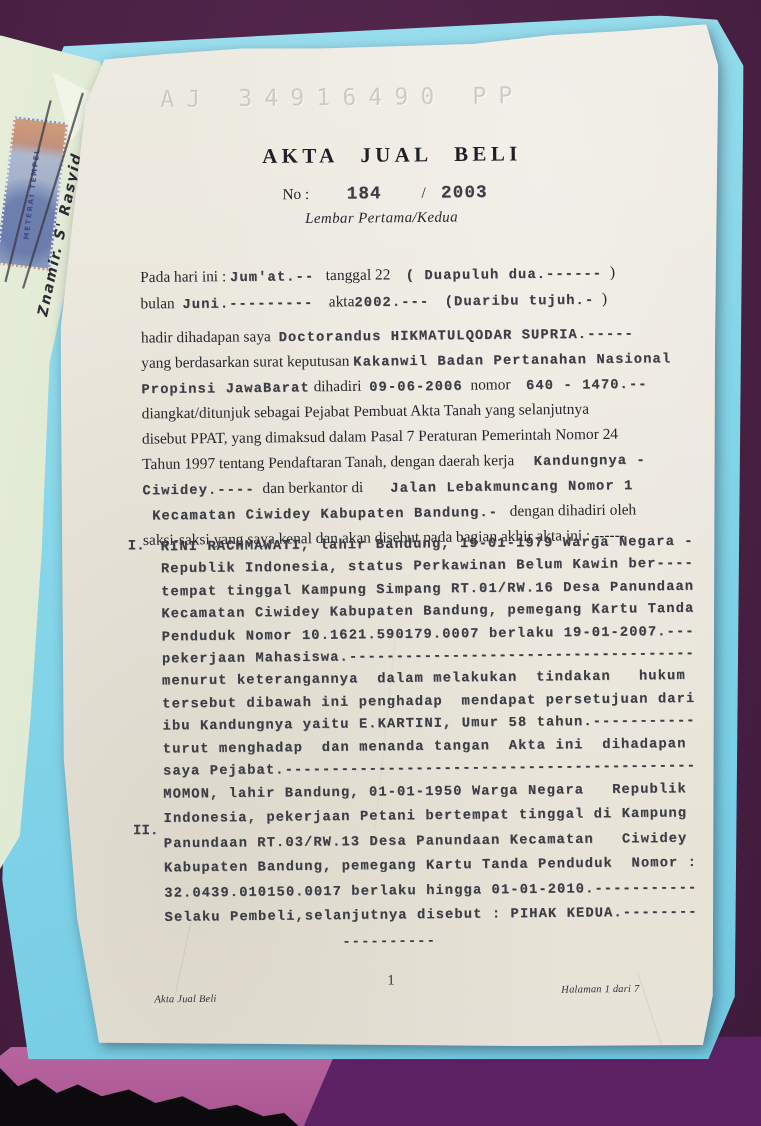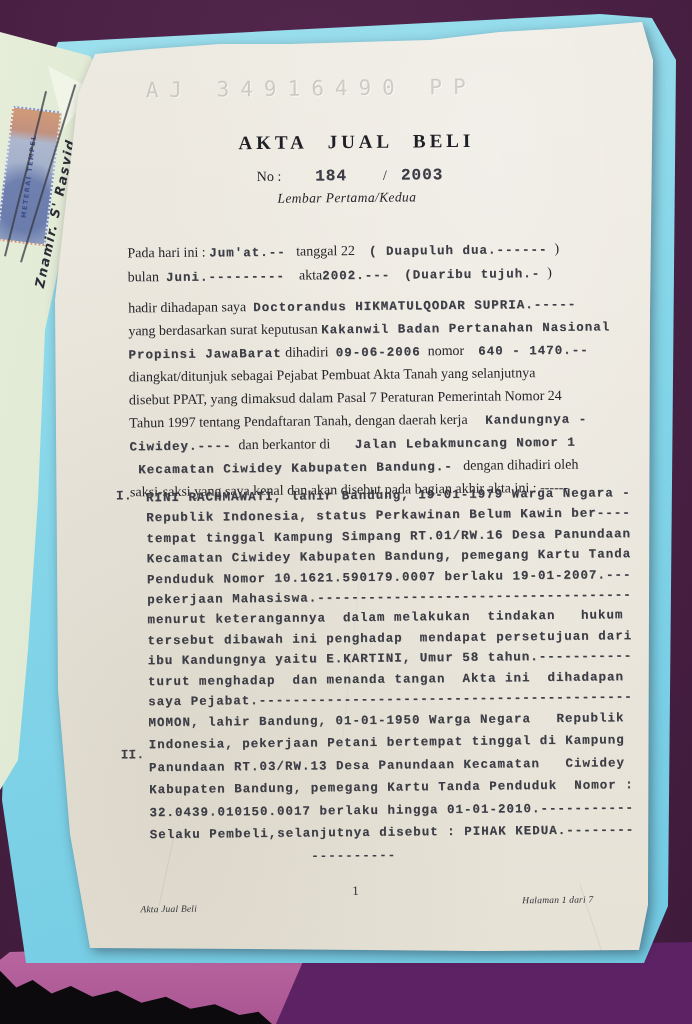--- a/index.html
+++ b/index.html
@@ -77,21 +77,21 @@
   .mono{font-family:"Liberation Mono", monospace;font-weight:700;font-size:12.5px;
     letter-spacing:1px;color:#3d3d46;text-shadow:0.3px 0.3px 0.5px rgba(70,70,82,0.45);}
   .numeral{position:absolute;font-family:"Liberation Mono", monospace;font-weight:700;
     font-size:13px;color:#3d3d46;}
   .closing-dashes{left:0px;top:835px;width:600px;text-align:center;
     font-family:"Liberation Mono", monospace;font-weight:700;font-size:12.5px;
     letter-spacing:1px;color:#3d3d46;}
   .page-num{left:298px;top:869px;font-size:13px;color:#33333a;}
   .footer-note{font-style:italic;font-size:9.5px;color:#33333a;letter-spacing:0.2px;}
   .footer-left{left:86px;top:888px;}
-  .footer-right{left:468px;top:883px;text-align:center;}
+  .footer-right{left:456px;top:883px;text-align:center;}
 </style>
 </head>
 <body>
 
 <div class="layer carpet-pink"></div>
 <div class="layer carpet-purple"></div>
 <div class="layer folder"></div>
 
 <div class="layer green-sheet">
   <div class="layer green-fold"></div>

